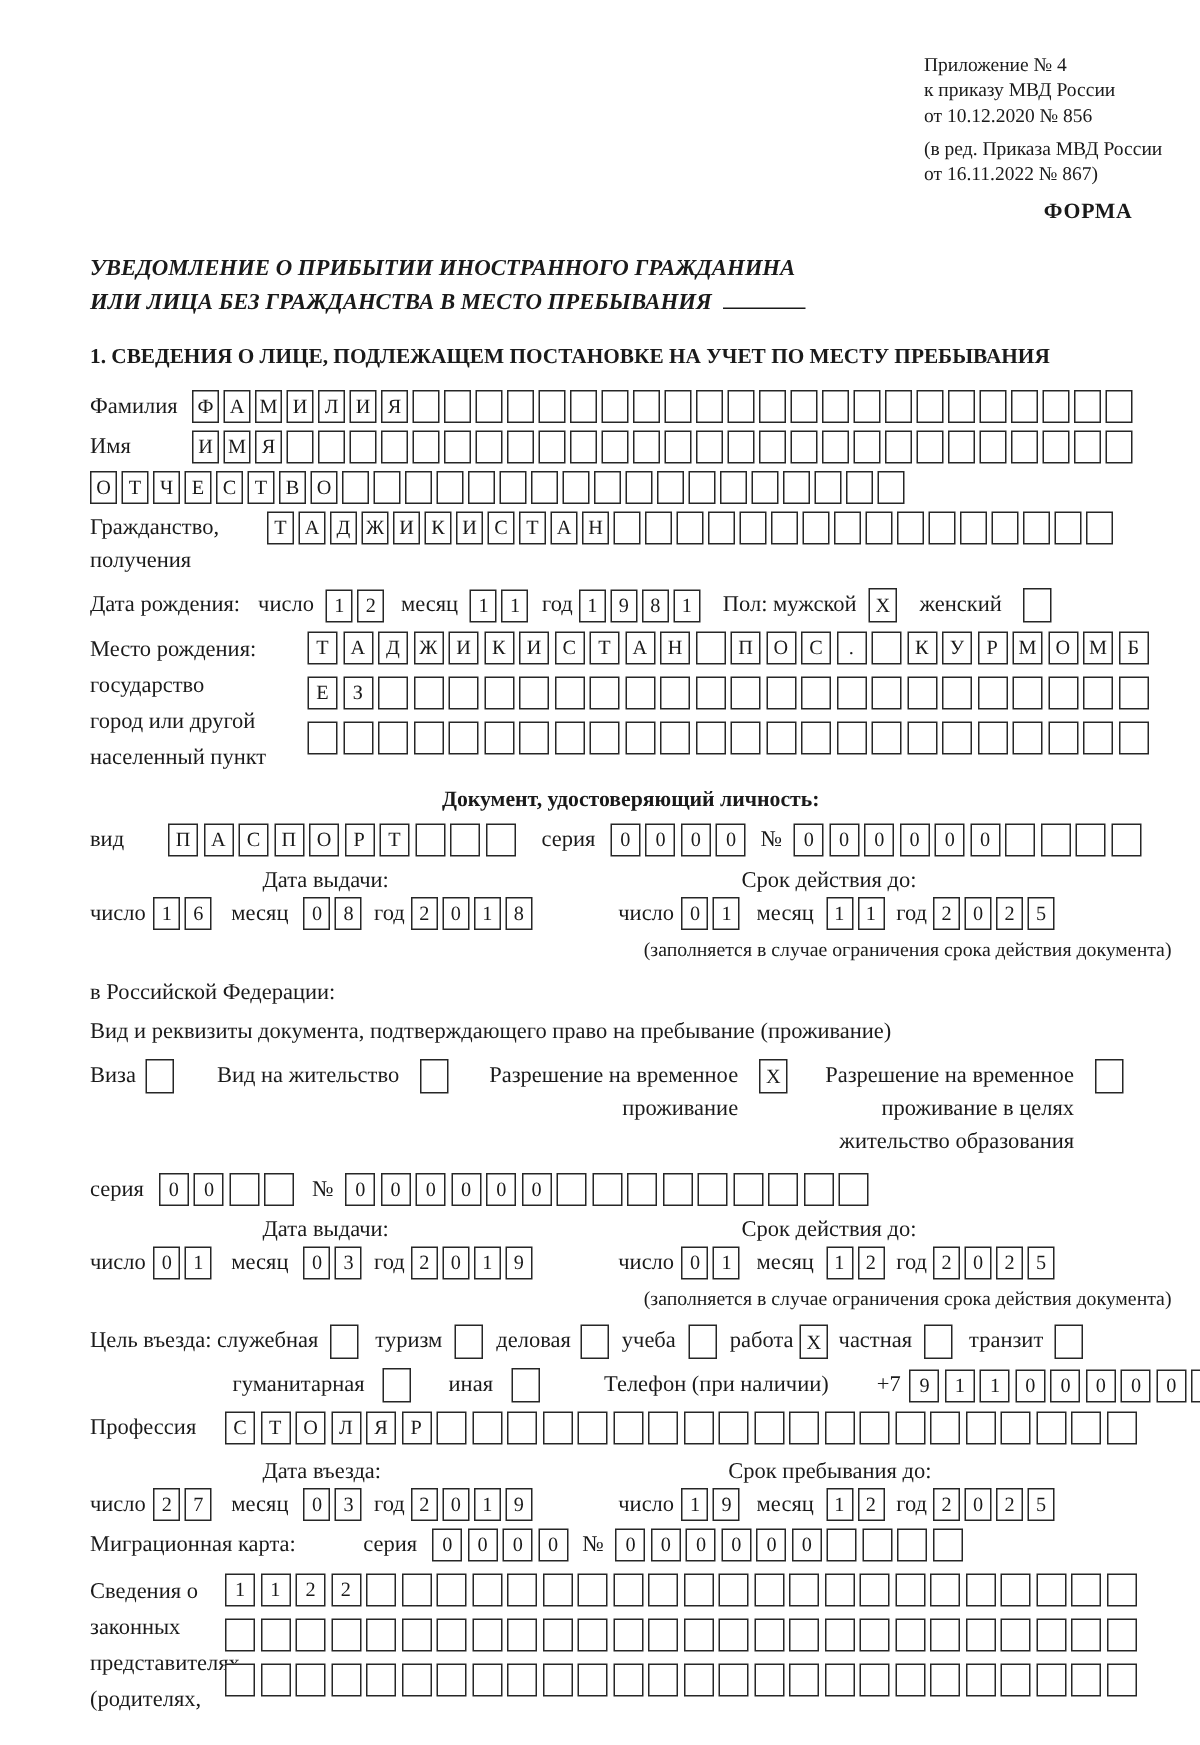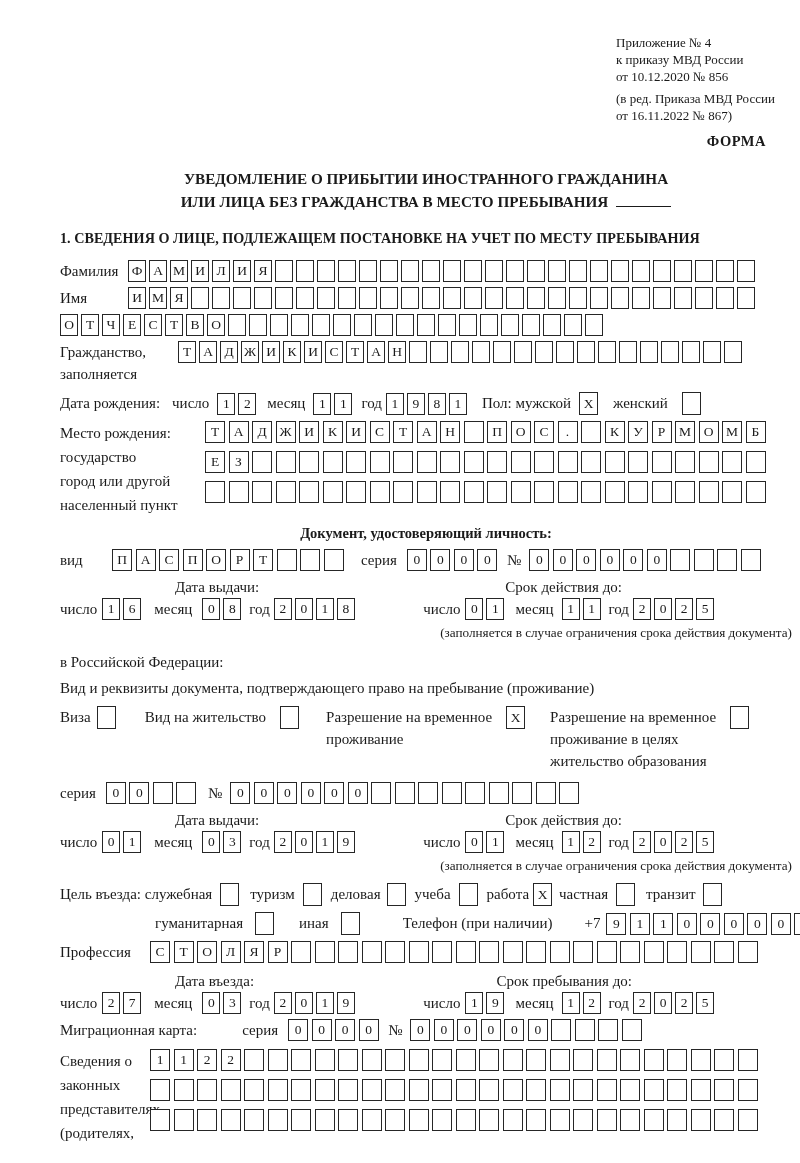--- a/index.html
+++ b/index.html
@@ -1,38 +1,38 @@
 <!DOCTYPE html>
 <html><head>
 <meta charset="utf-8">
 <style>
   html,body{margin:0;padding:0;background:#ffffff;}
   body{width:800px;height:1163px;font-family:"Liberation Serif","DejaVu Serif",serif;color:#1a1a1a;}
-  .page{position:relative;width:800px;height:1163px;box-sizing:border-box;padding:34px 8px 0 60px;overflow:hidden;}
+  .page{position:relative;width:800px;height:1163px;box-sizing:border-box;padding:34px 19px 0 60px;overflow:hidden;}
   .appendix{margin-left:556px;font-size:13px;line-height:17px;white-space:nowrap;}
   .appendix .gap{height:5px;}
   .forma{margin-top:9px;margin-right:26px;text-align:right;font-weight:bold;font-size:14.5px;letter-spacing:.5px;}
-  .title{margin-top:17px;text-align:center;font-weight:bold;font-size:15.2px;line-height:23px;}
+  .title{margin-top:17px;font-weight:bold;font-size:15.2px;line-height:23px;font-style:italic;}
   .blank-line{display:inline-block;width:55px;border-bottom:1.6px solid #1a1a1a;margin-left:8px;}
   .section-title{margin-top:17px;font-weight:bold;font-size:14.2px;white-space:nowrap;}
   .rows{margin-top:13px;}
   .row{display:flex;align-items:center;flex-wrap:nowrap;margin-bottom:5px;font-size:15px;}
   .row.top{align-items:flex-start;}
   .lbl{white-space:nowrap;flex:none;}
   .lbl2{flex:none;line-height:22px;white-space:nowrap;}
   .strip{display:flex;flex-wrap:nowrap;flex:none;}
   .cell{display:inline-flex;flex:none;width:16px;height:20px;border:1.5px solid #262626;margin-right:3px;align-items:center;justify-content:center;font-size:13.5px;background:#fff;}
   .w .cell{width:18px;margin-right:3.5px;}
   .cb .cell{width:17px;height:21px;}
   .doc-header{text-align:center;font-weight:bold;font-size:14.5px;margin:8px 0 7px 0;}
   .hdrline{display:flex;font-size:15px;margin-bottom:2px;}
   .footnote{font-size:13.2px;text-align:right;margin:1px 0 9px 0;}
   .para{font-size:15px;line-height:24px;margin-bottom:2px;}
   .optrow{display:flex;align-items:flex-start;margin:6px 0 10px 0;font-size:15px;}
-  .optblock{text-align:left;line-height:22px;white-space:nowrap;}
+  .optblock{text-align:right;line-height:22px;white-space:nowrap;}
   .mleft-auto{margin-left:auto;}
   .stack>.strip{margin-bottom:8px;}
 </style>
 </head>
 <body>
 
 <div class="page">
 
   <div class="appendix">
     <div>Приложение № 4</div>
@@ -153,21 +153,21 @@
           <span class="cell"></span>
           <span class="cell"></span>
           <span class="cell"></span>
           <span class="cell"></span>
         </span>
     </div>
 
     <div class="row top">
       <span class="lbl2" style="width:118px">
         <span>Гражданство,</span><br>
-        <span>заполняется</span>
+        <span>получения</span>
       </span>
       <span class="strip">
           <span class="cell">Т</span>
           <span class="cell">А</span>
           <span class="cell">Д</span>
           <span class="cell">Ж</span>
           <span class="cell">И</span>
           <span class="cell">К</span>
           <span class="cell">И</span>
           <span class="cell">С</span>

